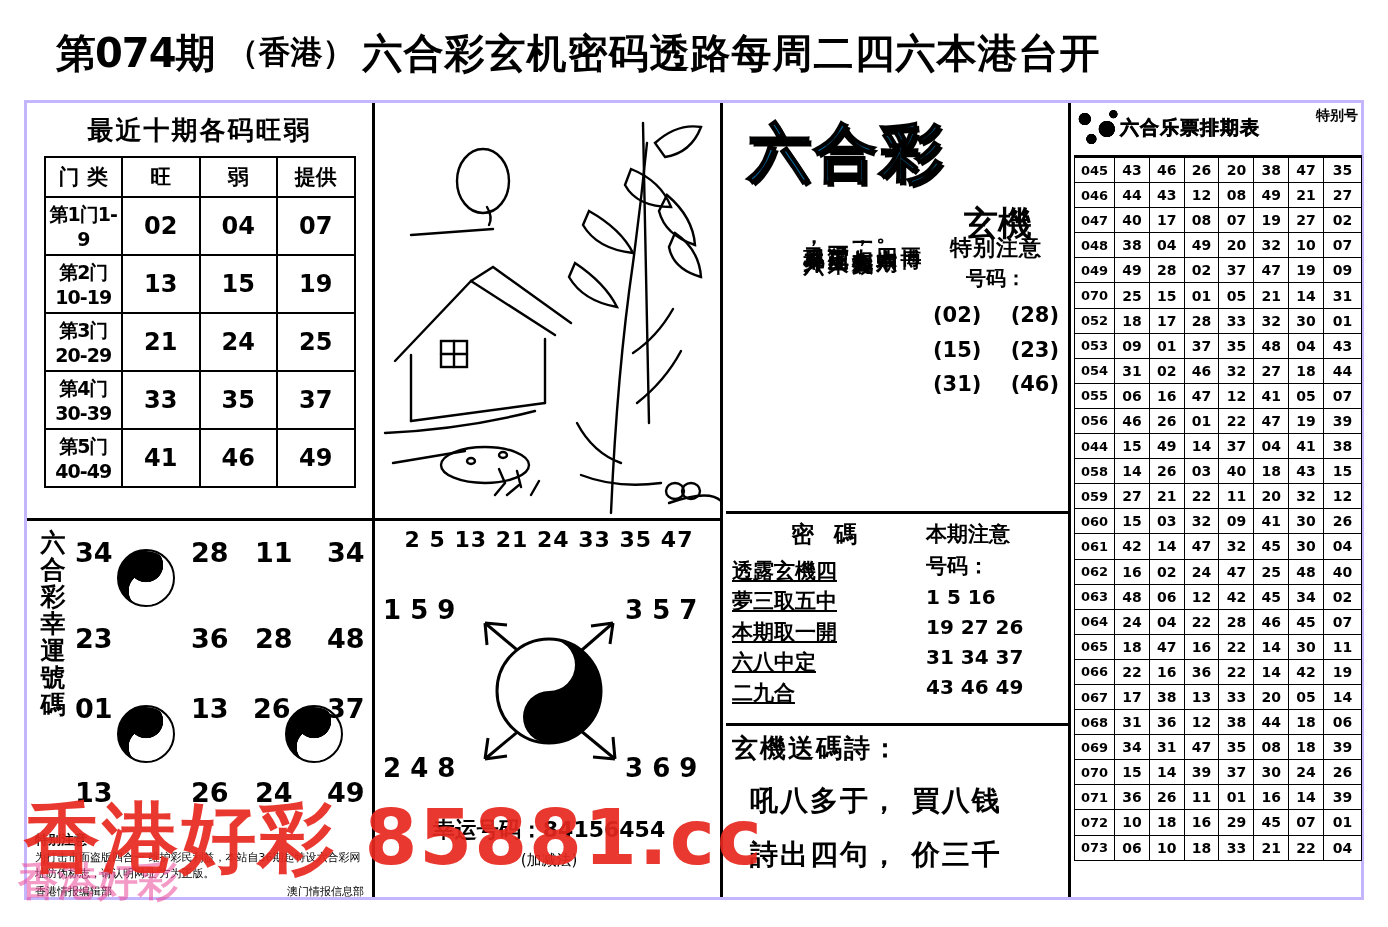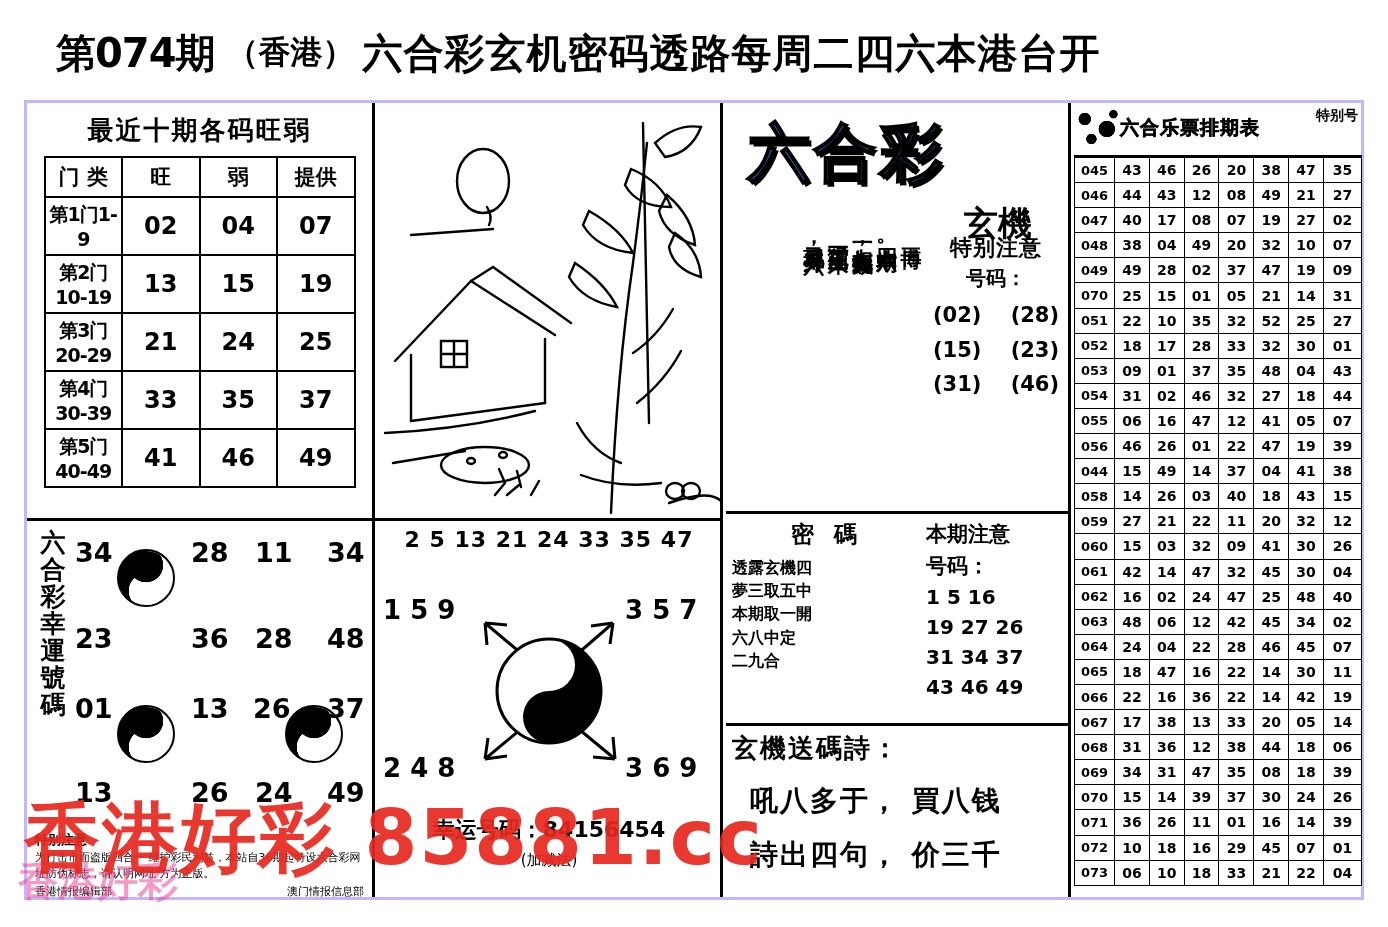--- a/index.html
+++ b/index.html
@@ -102,21 +102,21 @@
   .vcol{writing-mode:vertical-rl;text-orientation:upright;
     font-size:21px;font-weight:bold;line-height:1.06;letter-spacing:1px;}
   .special-note{position:absolute;left:196px;top:130px;width:148px;}
   .sn-title{font-size:22px;font-weight:bold;text-align:center;letter-spacing:1px;}
   .sn-sub{font-size:20px;font-weight:bold;text-align:center;margin-top:2px;}
   .sn-pairs{margin-top:6px;font-size:21px;font-weight:bold;line-height:1.65;text-align:center;}
 
   .c3-hline{position:absolute;left:0;top:408px;width:345px;height:3px;background:#000;}
   .mima{position:absolute;left:6px;top:416px;width:190px;}
   .mima-t{font-size:23px;font-weight:bold;text-align:center;letter-spacing:6px;}
-  .mima-b{font-size:16px;font-weight:bold;line-height:1.45;margin-top:6px;}
+  .mima-b{font-size:21px;font-weight:bold;line-height:1.45;margin-top:6px;text-decoration:underline;}
   .benqi{position:absolute;left:200px;top:416px;width:145px;font-size:20px;font-weight:bold;line-height:1.5;}
   .benqi-t{font-size:21px;text-align:left;}
 
   .c3-hline2{position:absolute;left:0;top:620px;width:345px;height:3px;background:#000;}
   .poem2{position:absolute;left:6px;top:628px;width:339px;}
   .poem2-t{font-size:26px;font-weight:bold;letter-spacing:2px;}
   .poem2-l{font-size:28px;font-weight:bold;margin-top:16px;letter-spacing:2px;padding-left:18px;}
 
   
   .col4{position:absolute;left:1047px;top:0;width:288px;height:578px;}
@@ -473,30 +473,20 @@
               <td class="idx">070</td>
               <td>25</td>
               <td>15</td>
               <td>01</td>
               <td>05</td>
               <td>21</td>
               <td>14</td>
               <td>31</td>
             </tr>
             <tr>
-              <td class="idx">051</td>
-              <td>22</td>
-              <td>10</td>
-              <td>35</td>
-              <td>32</td>
-              <td>52</td>
-              <td>25</td>
-              <td>27</td>
-            </tr>
-            <tr>
               <td class="idx">052</td>
               <td>18</td>
               <td>17</td>
               <td>28</td>
               <td>33</td>
               <td>32</td>
               <td>30</td>
               <td>01</td>
             </tr>
             <tr>

